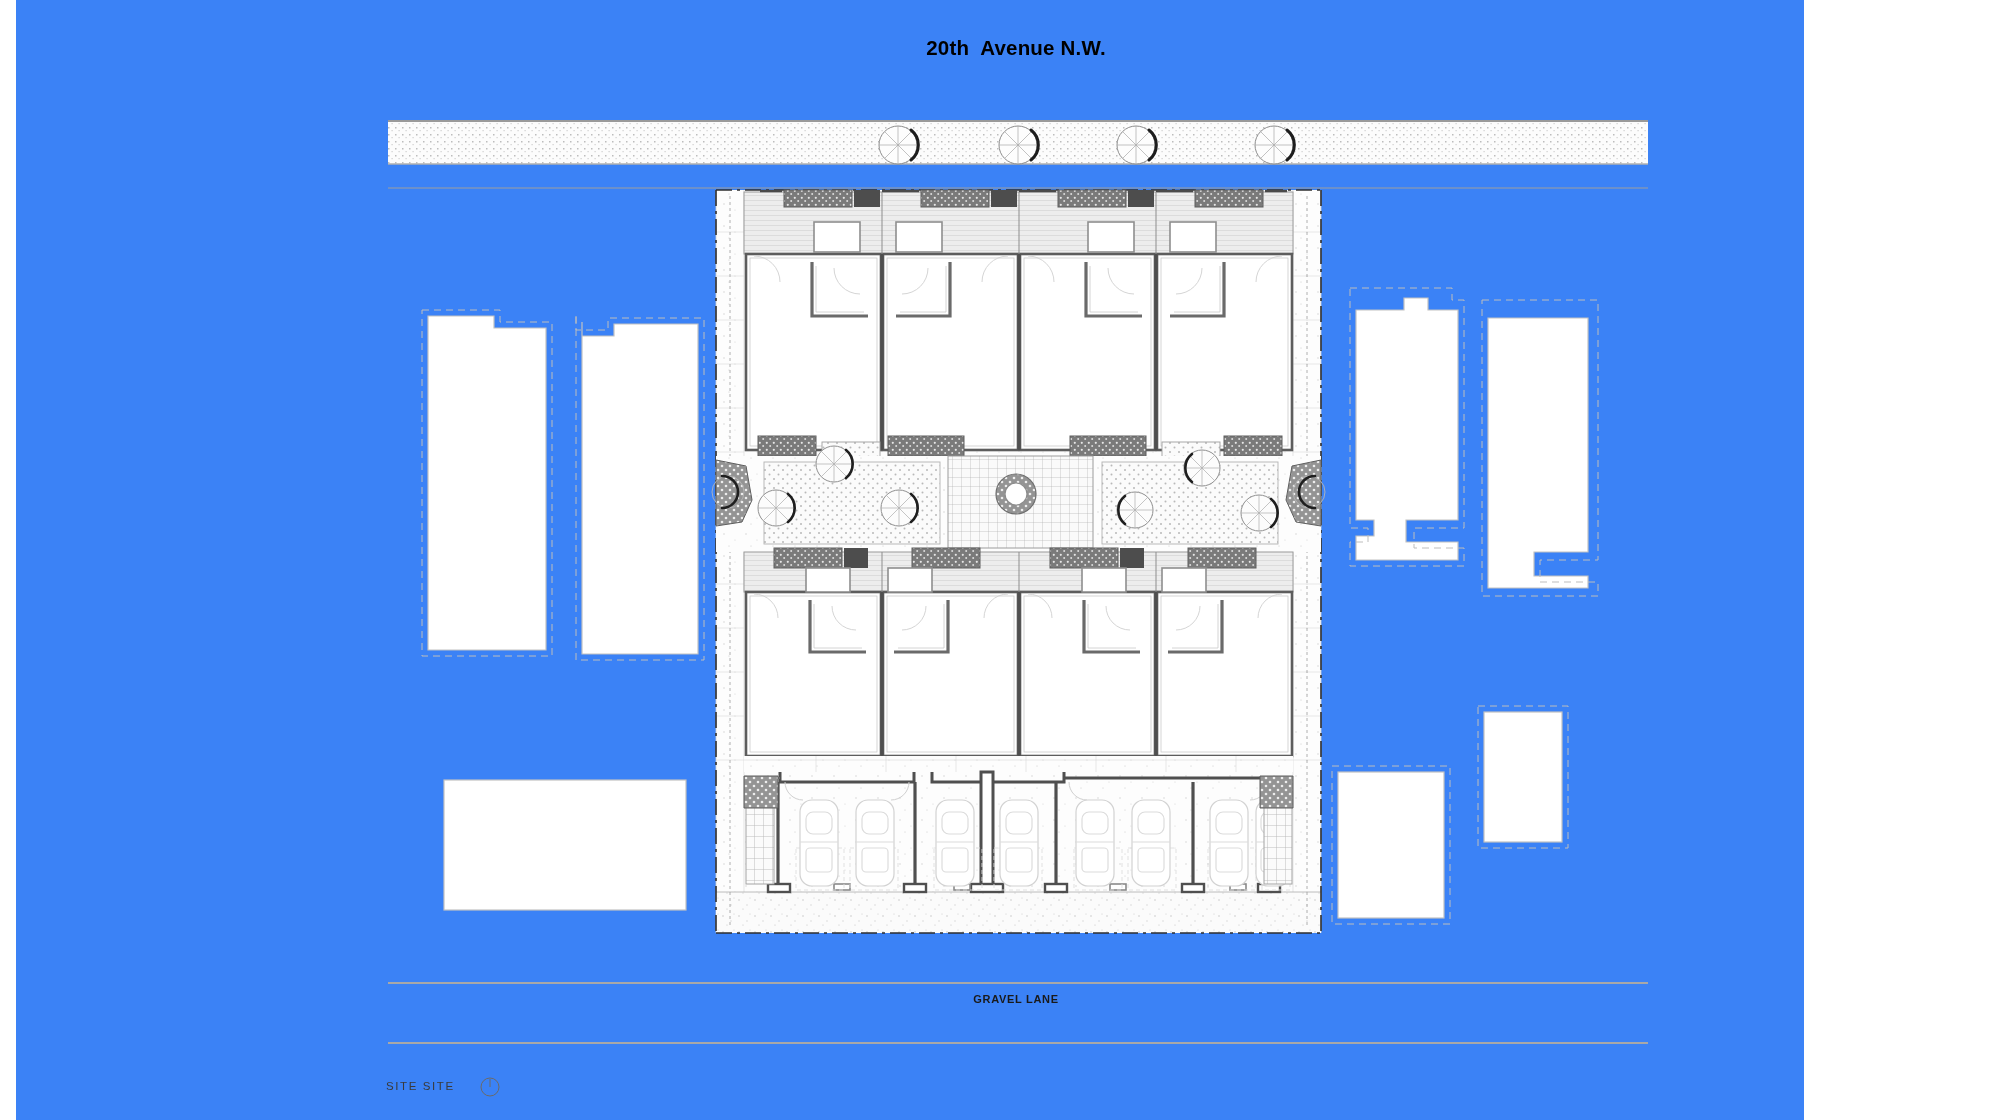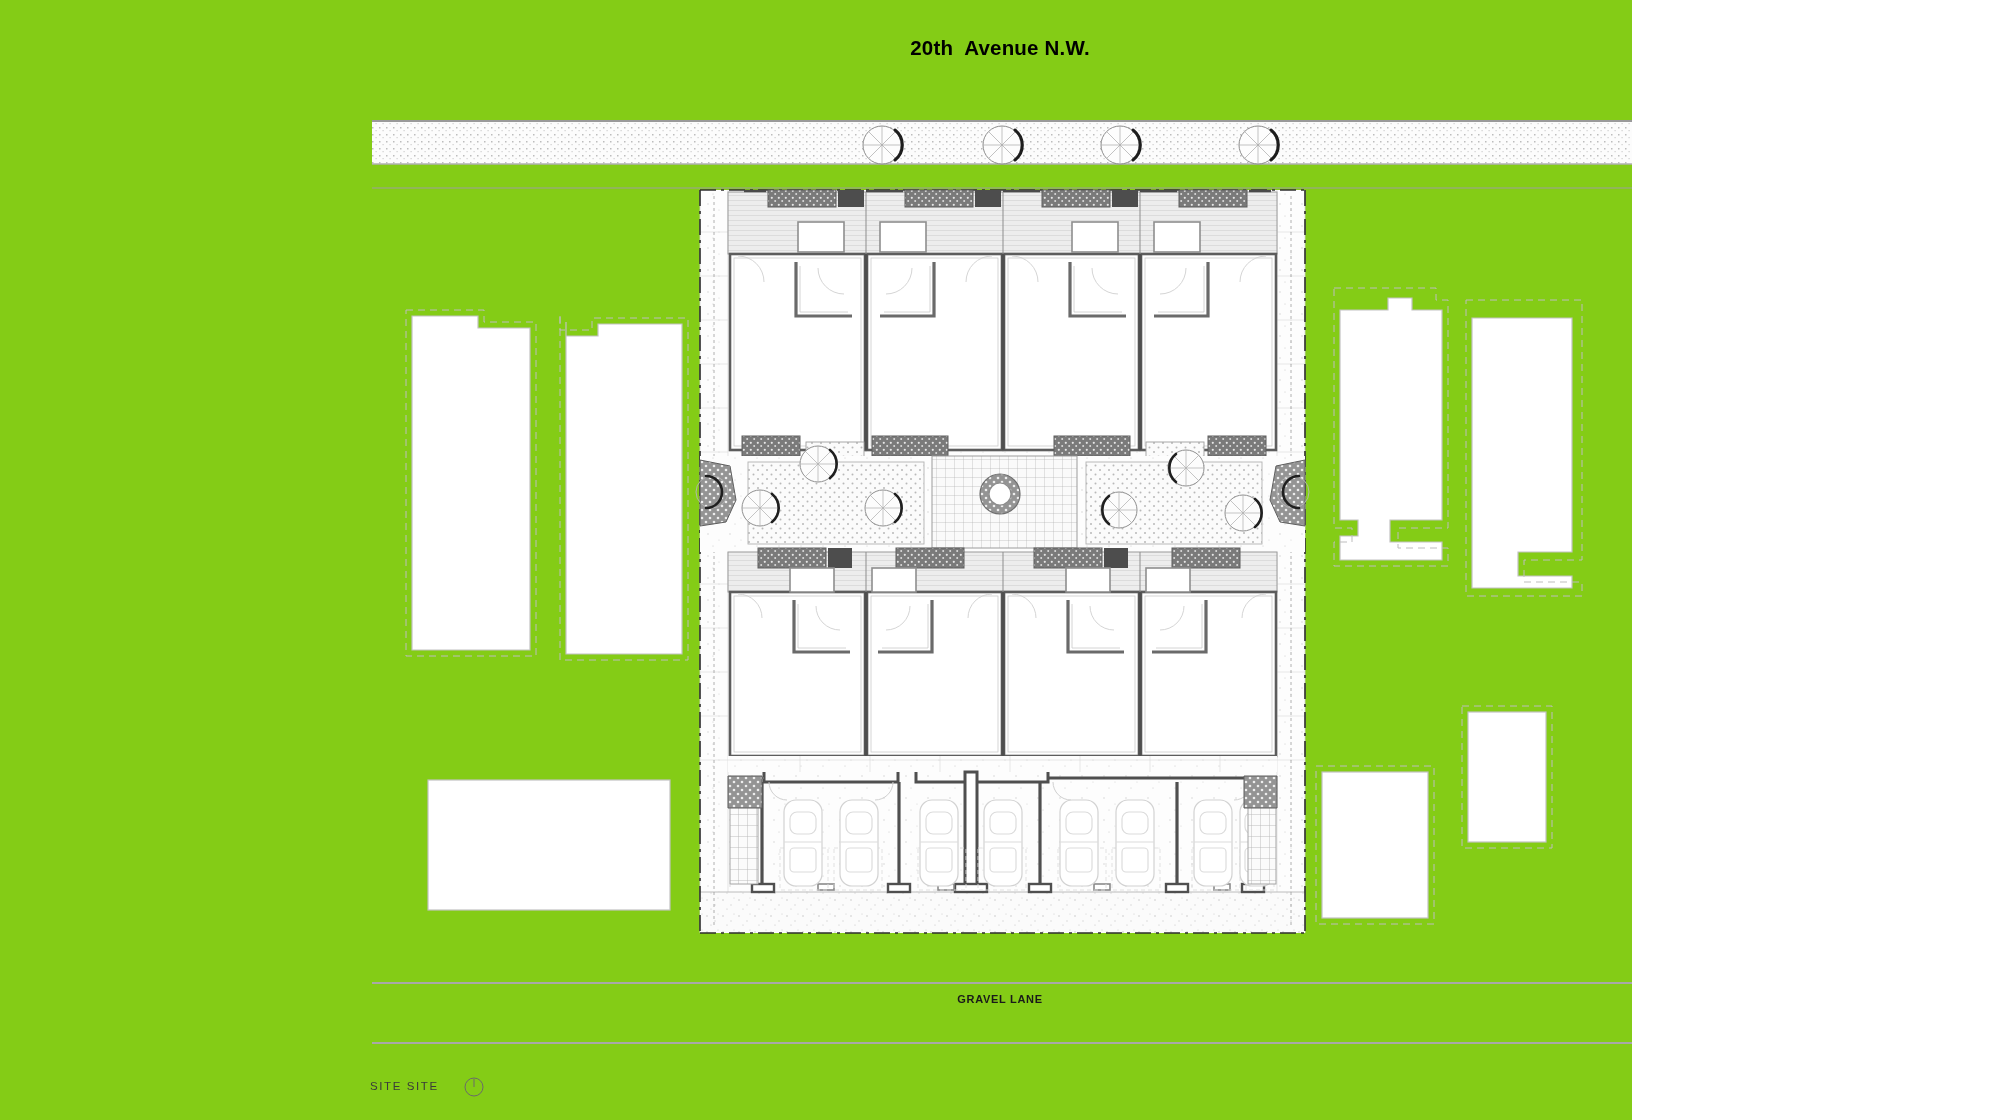--- a/index.html
+++ b/index.html
@@ -10,24 +10,24 @@
   }
   body {
     width: 2000px;
     height: 1120px;
     font-family: "Liberation Sans", sans-serif;
     position: relative;
     overflow: hidden;
   }
   #sheet {
     position: absolute;
-    left: 0; top: 0;
-    width: 1632px;
+    left: 16px; top: 0;
+    width: 1788px;
     height: 1120px;
-    background: #84cc16;
+    background: #3b82f6;
   }
   .title-street {
     position: absolute;
     left: 0;
     top: 36px;
     width: 2000px;
     text-align: center;
     font-size: 20.5px;
     font-weight: bold;
     color: #000;

